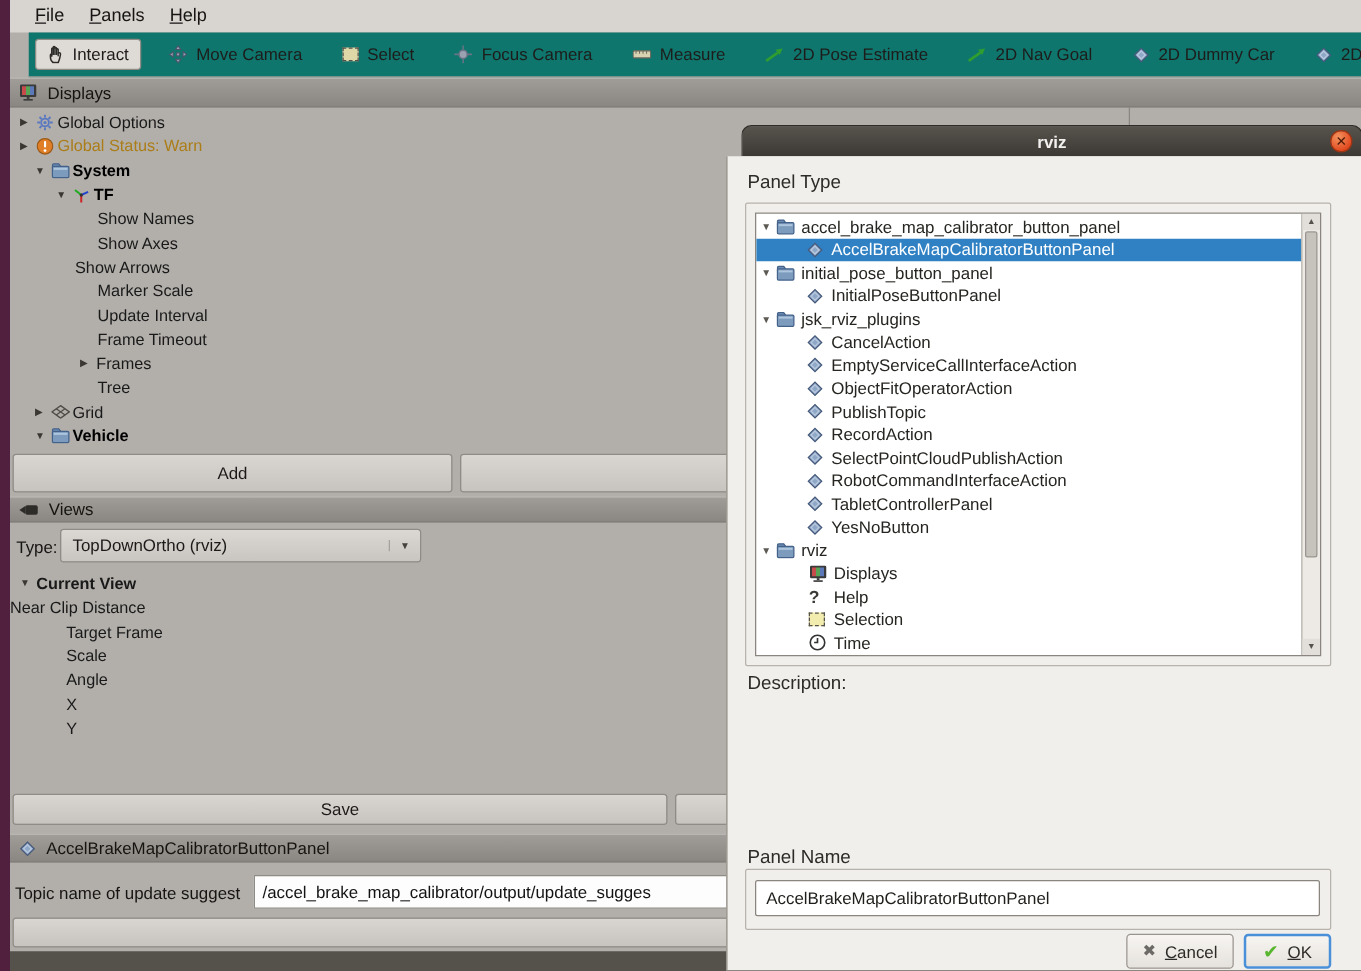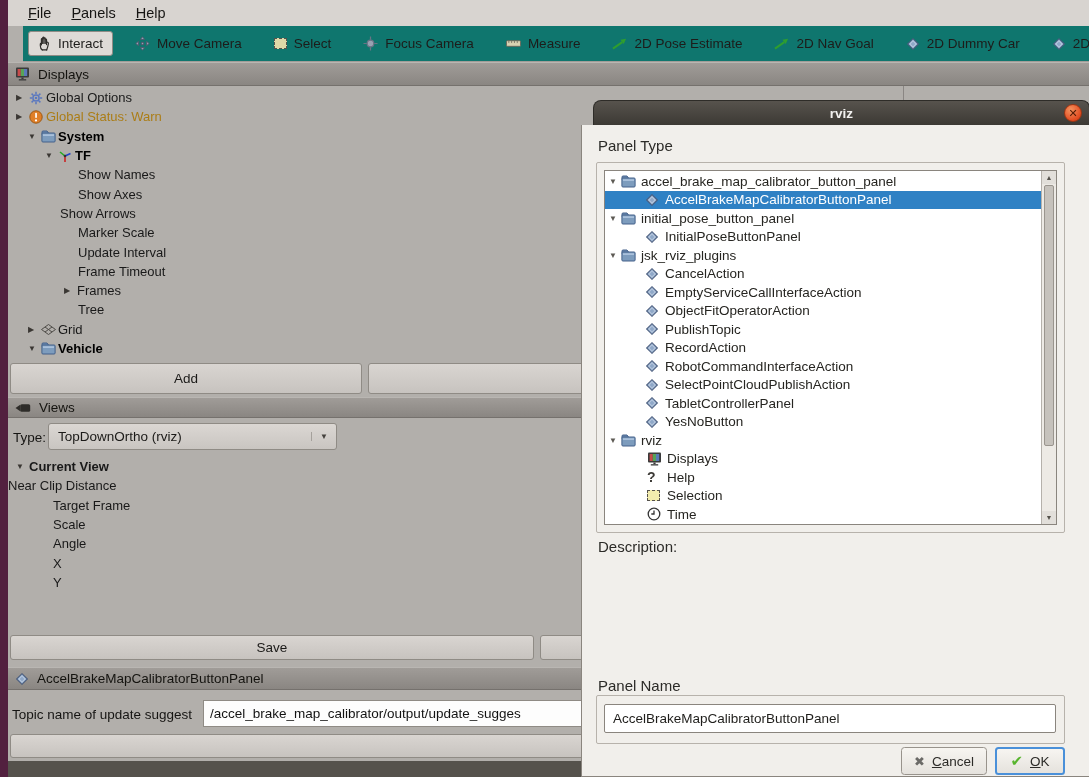--- a/index.html
+++ b/index.html
@@ -473,31 +473,31 @@
                 <span>RecordAction</span>
               </div>
             <div class="lrow">
                 <span style="width:40px;flex:0 0 40px;"></span>
                 <span class="licon js-diamond">
                   <svg width="14" height="14" viewBox="0 0 14 14">
                     <rect x="3.2" y="3.2" width="7.6" height="7.6" transform="rotate(45 7 7)" fill="#8fa8c8" stroke="#46597a"></rect>
                     <rect x="4.8" y="4.8" width="4.4" height="4.4" transform="rotate(45 7 7)" fill="none" stroke="#b9c9de" stroke-width="1"></rect>
                   </svg>
                 </span>
+                <span>SelectPointCloudPublishAction</span>
+              </div>
+            <div class="lrow">
+                <span style="width:40px;flex:0 0 40px;"></span>
+                <span class="licon js-diamond">
+                  <svg width="14" height="14" viewBox="0 0 14 14">
+                    <rect x="3.2" y="3.2" width="7.6" height="7.6" transform="rotate(45 7 7)" fill="#8fa8c8" stroke="#46597a"></rect>
+                    <rect x="4.8" y="4.8" width="4.4" height="4.4" transform="rotate(45 7 7)" fill="none" stroke="#b9c9de" stroke-width="1"></rect>
+                  </svg>
+                </span>
                 <span>RobotCommandInterfaceAction</span>
-              </div>
-            <div class="lrow">
-                <span style="width:40px;flex:0 0 40px;"></span>
-                <span class="licon js-diamond">
-                  <svg width="14" height="14" viewBox="0 0 14 14">
-                    <rect x="3.2" y="3.2" width="7.6" height="7.6" transform="rotate(45 7 7)" fill="#8fa8c8" stroke="#46597a"></rect>
-                    <rect x="4.8" y="4.8" width="4.4" height="4.4" transform="rotate(45 7 7)" fill="none" stroke="#b9c9de" stroke-width="1"></rect>
-                  </svg>
-                </span>
-                <span>SelectPointCloudPublishAction</span>
               </div>
             <div class="lrow">
                 <span style="width:40px;flex:0 0 40px;"></span>
                 <span class="licon js-diamond">
                   <svg width="14" height="14" viewBox="0 0 14 14">
                     <rect x="3.2" y="3.2" width="7.6" height="7.6" transform="rotate(45 7 7)" fill="#8fa8c8" stroke="#46597a"></rect>
                     <rect x="4.8" y="4.8" width="4.4" height="4.4" transform="rotate(45 7 7)" fill="none" stroke="#b9c9de" stroke-width="1"></rect>
                   </svg>
                 </span>
                 <span>TabletControllerPanel</span>

